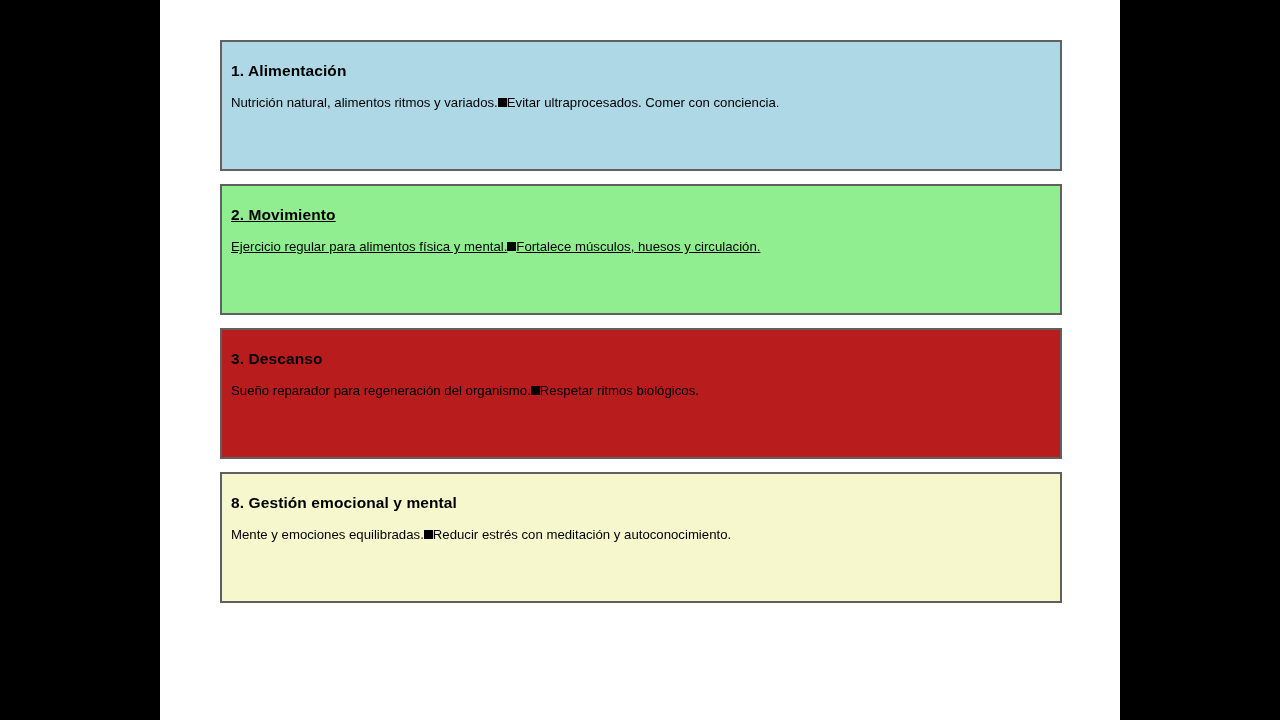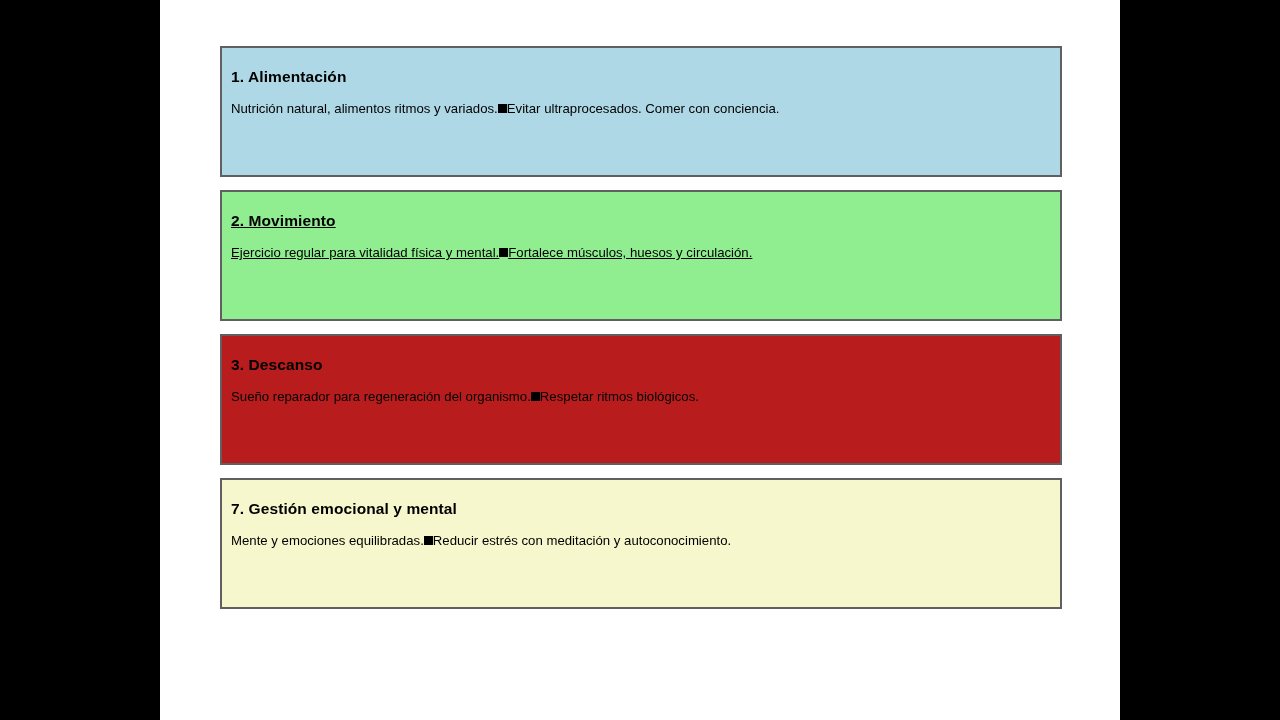--- a/index.html
+++ b/index.html
@@ -35,21 +35,21 @@
     height: 720px;
     background: #000000;
   }
   .bar-left  { left: 0; }
   .bar-right { left: 1120px; }
 
   
   .cards {
     position: absolute;
     left: 60px;      
-    top: 46px;
+    top: 40px;
     width: 842px;    
   }
 
   .card {
     box-sizing: border-box;
     width: 842px;
     height: 131px;
     border: 2px solid #606060;
     padding: 20px 0 0 9px;
     margin-bottom: 13px;
@@ -96,28 +96,28 @@
   <div class="slide">
     <div class="cards">
 
       <div class="card" style="background-color: rgb(174, 216, 230); border-color: rgb(96, 96, 96);">
         <p class="card-title">1. Alimentación</p>
         <p class="card-body"><span>Nutrición natural, alimentos ritmos y variados.</span><span class="sep-glyph"></span><span>Evitar ultraprocesados. Comer con conciencia.</span></p>
       </div>
 
       <div class="card" style="background-color: rgb(144, 238, 144); border-color: rgb(96, 96, 96); text-decoration: underline;">
         <p class="card-title">2. Movimiento</p>
-        <p class="card-body"><span>Ejercicio regular para vitalidad física y mental.</span><span class="sep-glyph"></span><span>Fortalece músculos, huesos y circulación.</span></p>
+        <p class="card-body"><span>Ejercicio regular para alimentos física y mental.</span><span class="sep-glyph"></span><span>Fortalece músculos, huesos y circulación.</span></p>
       </div>
 
       <div class="card" style="background-color: #b91c1c; border-color: rgb(96, 96, 96);">
         <p class="card-title">3. Descanso</p>
         <p class="card-body"><span>Sueño reparador para regeneración del organismo.</span><span class="sep-glyph"></span><span>Respetar ritmos biológicos.</span></p>
       </div>
 
       <div class="card" style="background-color: rgb(247, 247, 206); border-color: rgb(96, 96, 96);">
-        <p class="card-title">7. Gestión emocional y mental</p>
+        <p class="card-title">8. Gestión emocional y mental</p>
         <p class="card-body"><span>Mente y emociones equilibradas.</span><span class="sep-glyph"></span><span>Reducir estrés con meditación y autoconocimiento.</span></p>
       </div>
 
     </div>
   </div>
 </div>
 
 </body></html>

